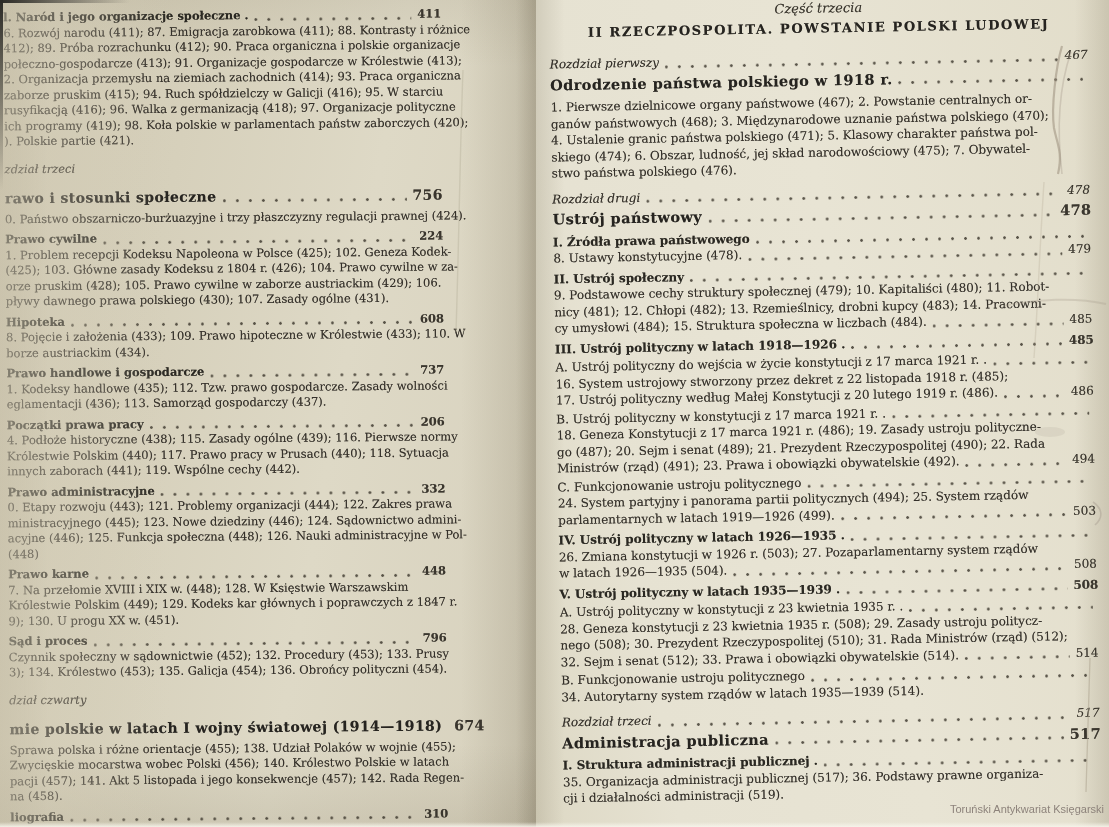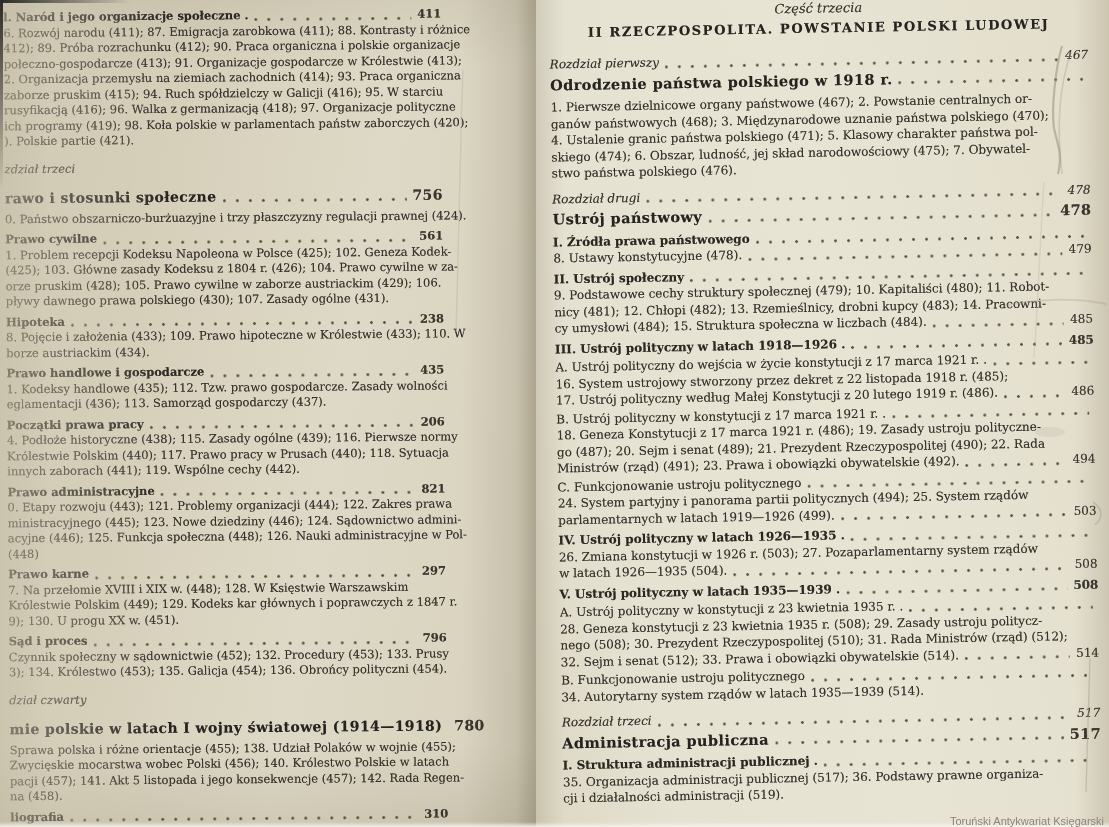--- a/index.html
+++ b/index.html
@@ -55,21 +55,21 @@
   .line{display:flex; align-items:baseline; white-space:nowrap;}
   .left  .line{font-size:11.5px; line-height:15.5px;}
   .right .line{font-size:12px;   line-height:16.5px;}
   .line .t{flex:0 0 auto;}
   .line .dots{
     flex:1 1 auto; align-self:flex-end; height:3px; margin:0 6px 3px 6px;
     background-image:radial-gradient(circle at 1.5px 1.5px, rgba(55,50,40,.8) 1.1px, transparent 1.6px);
     background-size:13px 3px; background-repeat:repeat-x;
   }
   .line .dots.nodots{background:none;}
-  .line .pg{flex:0 0 auto; min-width:24px; text-align:center; color:#3a362e;}
+  .line .pg{flex:0 0 auto; min-width:24px; text-align:left; color:#3a362e;}
   
   .left .haspg{padding-right:82px;}
   
   .chapter-label{font-style:italic;}
   .left  .chapter-label{margin-top:12px;}
   .right .chapter-label{margin-top:9px;}
   .chapter-title{font-weight:bold; letter-spacing:.4px; color:#262420;}
   .left  .chapter-title{font-size:14px; margin-top:14px; margin-bottom:5px;}
   .right .chapter-title{font-size:14.5px; margin-top:4px; margin-bottom:6px;}
   .section{font-weight:bold; color:#2a2822;}
@@ -78,21 +78,21 @@
   .sub{margin-top:2px;}
   
   .marks{position:absolute; inset:0; pointer-events:none;}
   .edge-top{position:absolute; top:0; left:0; width:130px; height:3px;
     background:linear-gradient(90deg,#2b2a26,rgba(43,42,38,0)); }
   .edge-left{position:absolute; top:0; left:0; width:3px; height:190px;
     background:linear-gradient(#2b2a26,rgba(43,42,38,0)); }
   .edge-bottom{position:absolute; bottom:0; left:0; right:0; height:5px;
     background:linear-gradient(rgba(255,255,255,0),rgba(247,245,236,.9)); }
   .watermark{
-    position:absolute; right:5px; bottom:0;
+    position:absolute; right:5px; bottom:12px;
     font-family:"Liberation Sans", sans-serif; font-size:11px; color:#8d837b;
   }
 </style>
 </head>
 <body>
 
 <div class="scan">
 
   <div class="page left">
     <div class="content" id="left-lines">
@@ -132,49 +132,49 @@
           <span class="t">rawo i stosunki społeczne</span>
           <span class="dots"></span>
           <span class="pg">756</span>
         </div>
         <div class="line body">
           <span class="t">0. Państwo obszarniczo-burżuazyjne i trzy płaszczyzny regulacji prawnej (424).</span>
         </div>
         <div class="line section haspg">
           <span class="t">Prawo cywilne</span>
           <span class="dots"></span>
-          <span class="pg">561</span>
+          <span class="pg">224</span>
         </div>
         <div class="line body">
           <span class="t">1. Problem recepcji Kodeksu Napoleona w Polsce (425); 102. Geneza Kodek-</span>
         </div>
         <div class="line body">
           <span class="t">(425); 103. Główne zasady Kodeksu z 1804 r. (426); 104. Prawo cywilne w za-</span>
         </div>
         <div class="line body">
           <span class="t">orze pruskim (428); 105. Prawo cywilne w zaborze austriackim (429); 106.</span>
         </div>
         <div class="line body">
           <span class="t">pływy dawnego prawa polskiego (430); 107. Zasady ogólne (431).</span>
         </div>
         <div class="line section haspg">
           <span class="t">Hipoteka</span>
           <span class="dots"></span>
-          <span class="pg">238</span>
+          <span class="pg">608</span>
         </div>
         <div class="line body">
           <span class="t">8. Pojęcie i założenia (433); 109. Prawo hipoteczne w Królestwie (433); 110. W</span>
         </div>
         <div class="line body">
           <span class="t">borze austriackim (434).</span>
         </div>
         <div class="line section haspg">
           <span class="t">Prawo handlowe i gospodarcze</span>
           <span class="dots"></span>
-          <span class="pg">435</span>
+          <span class="pg">737</span>
         </div>
         <div class="line body">
           <span class="t">1. Kodeksy handlowe (435); 112. Tzw. prawo gospodarcze. Zasady wolności</span>
         </div>
         <div class="line body">
           <span class="t">eglamentacji (436); 113. Samorząd gospodarczy (437).</span>
         </div>
         <div class="line section haspg">
           <span class="t">Początki prawa pracy</span>
           <span class="dots"></span>
@@ -185,38 +185,38 @@
         </div>
         <div class="line body">
           <span class="t">Królestwie Polskim (440); 117. Prawo pracy w Prusach (440); 118. Sytuacja</span>
         </div>
         <div class="line body">
           <span class="t">innych zaborach (441); 119. Wspólne cechy (442).</span>
         </div>
         <div class="line section haspg">
           <span class="t">Prawo administracyjne</span>
           <span class="dots"></span>
-          <span class="pg">821</span>
+          <span class="pg">332</span>
         </div>
         <div class="line body">
           <span class="t">0. Etapy rozwoju (443); 121. Problemy organizacji (444); 122. Zakres prawa</span>
         </div>
         <div class="line body">
           <span class="t">ministracyjnego (445); 123. Nowe dziedziny (446); 124. Sądownictwo admini-</span>
         </div>
         <div class="line body">
           <span class="t">acyjne (446); 125. Funkcja społeczna (448); 126. Nauki administracyjne w Pol-</span>
         </div>
         <div class="line body">
           <span class="t">(448)</span>
         </div>
         <div class="line section haspg">
           <span class="t">Prawo karne</span>
           <span class="dots"></span>
-          <span class="pg">297</span>
+          <span class="pg">448</span>
         </div>
         <div class="line body">
           <span class="t">7. Na przełomie XVIII i XIX w. (448); 128. W Księstwie Warszawskim</span>
         </div>
         <div class="line body">
           <span class="t">Królestwie Polskim (449); 129. Kodeks kar głównych i poprawczych z 1847 r.</span>
         </div>
         <div class="line body">
           <span class="t">9); 130. U progu XX w. (451).</span>
         </div>
@@ -230,21 +230,21 @@
         </div>
         <div class="line body">
           <span class="t">3); 134. Królestwo (453); 135. Galicja (454); 136. Obrońcy polityczni (454).</span>
         </div>
         <div class="line chapter-label">
           <span class="t">dział czwarty</span>
         </div>
         <div class="line chapter-title haspg">
           <span class="t">mie polskie w latach I wojny światowej (1914—1918)</span>
           <span class="dots nodots"></span>
-          <span class="pg">780</span>
+          <span class="pg">674</span>
         </div>
         <div class="line body">
           <span class="t">Sprawa polska i różne orientacje (455); 138. Udział Polaków w wojnie (455);</span>
         </div>
         <div class="line body">
           <span class="t">Zwycięskie mocarstwa wobec Polski (456); 140. Królestwo Polskie w latach</span>
         </div>
         <div class="line body">
           <span class="t">pacji (457); 141. Akt 5 listopada i jego konsekwencje (457); 142. Rada Regen-</span>
         </div>

